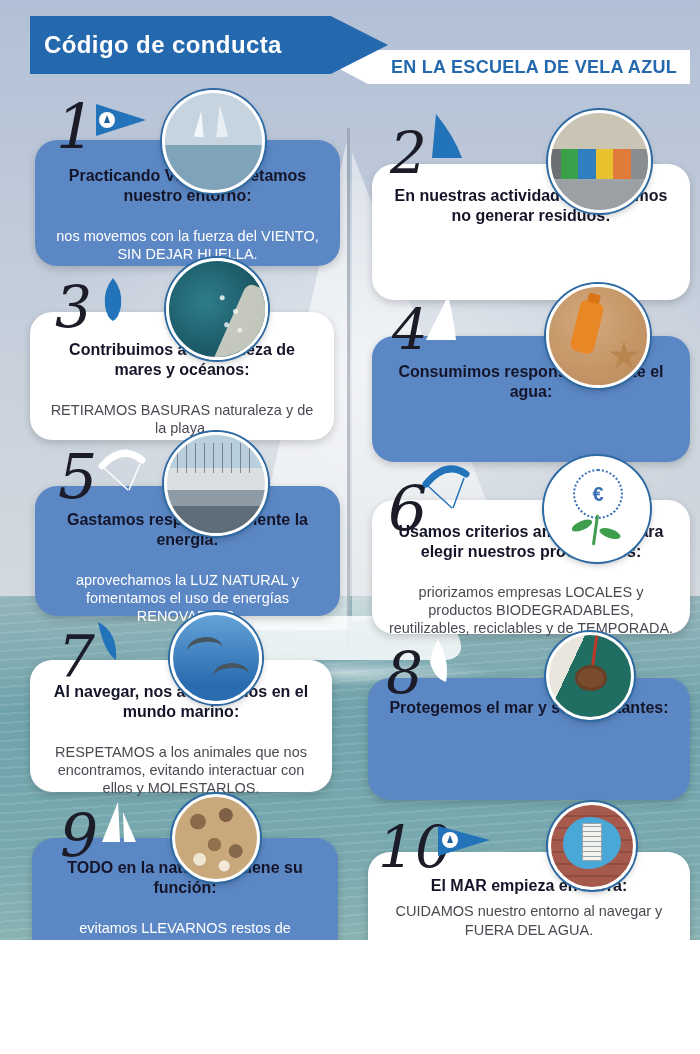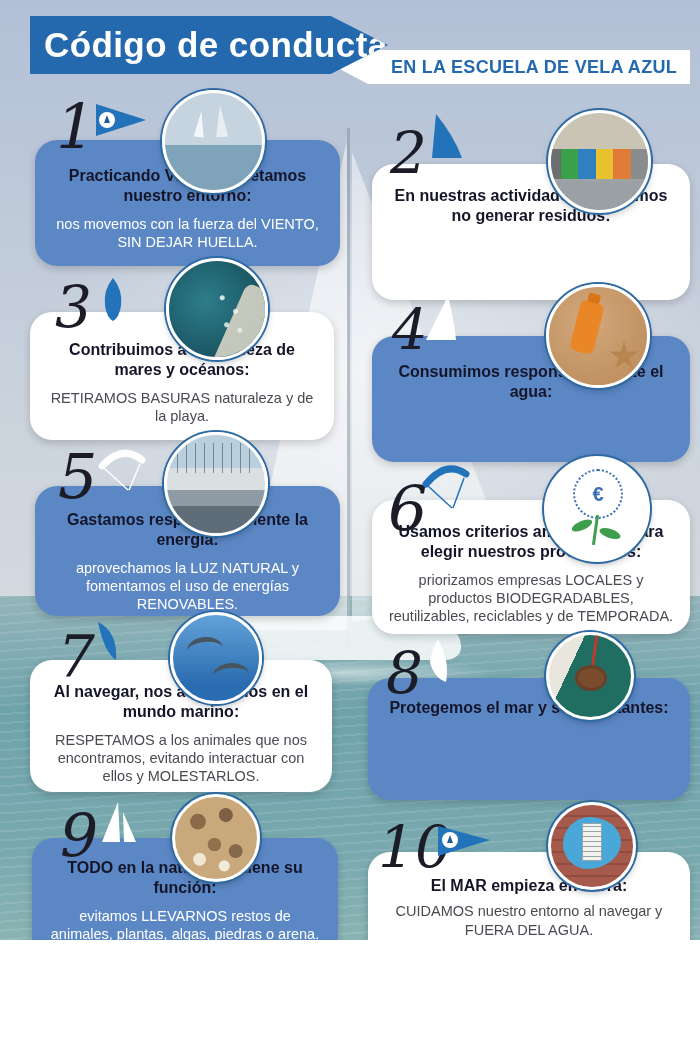--- a/index.html
+++ b/index.html
@@ -21,36 +21,36 @@
   .bg-sail-genoa{position:absolute;left:352px;top:152px;width:172px;height:470px;z-index:0;
     background:rgba(255,255,255,.48);clip-path:polygon(0 0,100% 95%,0 100%);}
   .bg-hull{position:absolute;left:233px;top:616px;width:228px;height:44px;z-index:0;
     background:rgba(255,255,255,.82);border-radius:8px 44px 16px 16px / 8px 30px 12px 12px;}
   .bg-wake{position:absolute;left:200px;top:660px;width:300px;height:26px;z-index:0;
     background:radial-gradient(ellipse at 50% 50%, rgba(255,255,255,.5), rgba(255,255,255,0) 70%);}
 
   
   .banner-blue{position:absolute;left:30px;top:16px;width:358px;height:58px;background:#2469ae;z-index:5;
     clip-path:polygon(0 0,84% 0,100% 50%,84% 100%,0 100%);}
-  .banner-blue .t{line-height:58px;padding-left:14px;font-size:35px;font-weight:bold;color:#ffffff;letter-spacing:.4px;}
+  .banner-blue .t{line-height:58px;padding-left:14px;font-size:24px;font-weight:bold;color:#ffffff;letter-spacing:.4px;}
   .banner-white{position:absolute;left:336px;top:50px;width:354px;height:34px;background:#ffffff;z-index:4;
     clip-path:polygon(0 50%,9% 0,100% 0,100% 100%,9% 100%);box-shadow:0 2px 4px rgba(0,0,0,.15);}
   .banner-white .t{line-height:34px;padding-left:42px;font-size:18px;font-weight:bold;color:#2469ae;letter-spacing:.3px;text-align:center;}
 
   
   .num{position:absolute;z-index:3;font-family:"DejaVu Serif", serif;font-style:italic;color:#1c1c28;line-height:1;}
   .icon{position:absolute;z-index:3;}
   .photo{position:absolute;z-index:3;border-radius:50%;border:3px solid #ffffff;overflow:hidden;
     box-shadow:0 0 0 2px #2d6aa3, 0 3px 7px rgba(0,0,0,.25);}
   .box{position:absolute;z-index:2;border-radius:22px;box-sizing:border-box;
     padding:24px 16px 10px 16px;text-align:center;box-shadow:0 3px 9px rgba(0,0,0,.18);}
   .box.blue{background:#5b87c5;}
   .box.white{background:#ffffff;}
   .box .title{font-size:16px;font-weight:bold;color:#15152a;line-height:1.28;}
-  .box .body{font-size:14.5px;line-height:1.26;margin-top:8px;}
+  .box .body{font-size:14.5px;line-height:1.26;margin-top:20px;}
   .box.blue .body{color:#ffffff;}
   .box.white .body{color:#4a4a52;}
 
   
   .n1{left:56px;top:96px;font-size:62px;} .ic1{left:94px;top:102px;} .c1{left:162px;top:90px;width:97px;height:97px;} .b1{left:35px;top:140px;width:305px;height:126px;padding-top:26px;}
   .n2{left:390px;top:124px;font-size:58px;} .ic2{left:428px;top:112px;} .c2{left:548px;top:110px;width:97px;height:97px;} .b2{left:372px;top:164px;width:318px;height:136px;padding-top:22px;}
   .n3{left:55px;top:278px;font-size:58px;} .ic3{left:100px;top:276px;} .c3{left:166px;top:258px;width:96px;height:96px;} .b3{left:30px;top:312px;width:304px;height:128px;padding-top:28px;}
   .n4{left:392px;top:302px;font-size:56px;} .ic4{left:424px;top:294px;} .c4{left:546px;top:284px;width:98px;height:98px;} .b4{left:372px;top:336px;width:318px;height:126px;padding-top:26px;}
   .n5{left:58px;top:446px;font-size:62px;} .ic5{left:98px;top:444px;} .c5{left:164px;top:432px;width:98px;height:98px;} .b5{left:35px;top:486px;width:305px;height:130px;padding-top:24px;}
   .n6{left:388px;top:478px;font-size:62px;} .ic6{left:420px;top:460px;} .c6{left:544px;top:456px;width:100px;height:100px;} .b6{left:372px;top:500px;width:318px;height:134px;padding-top:22px;}

